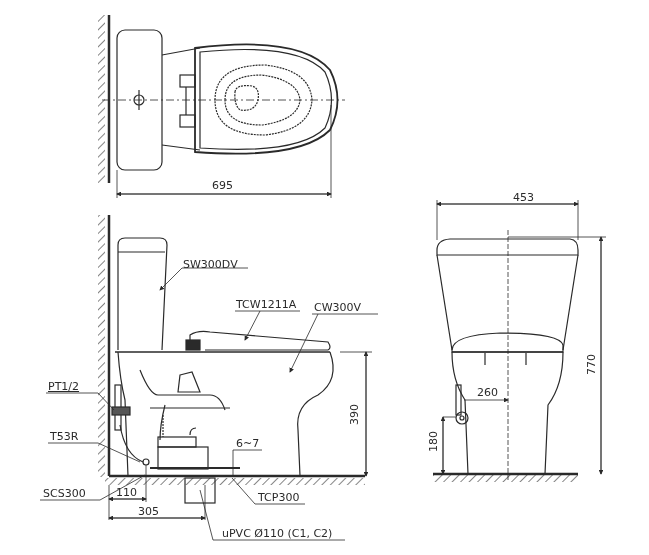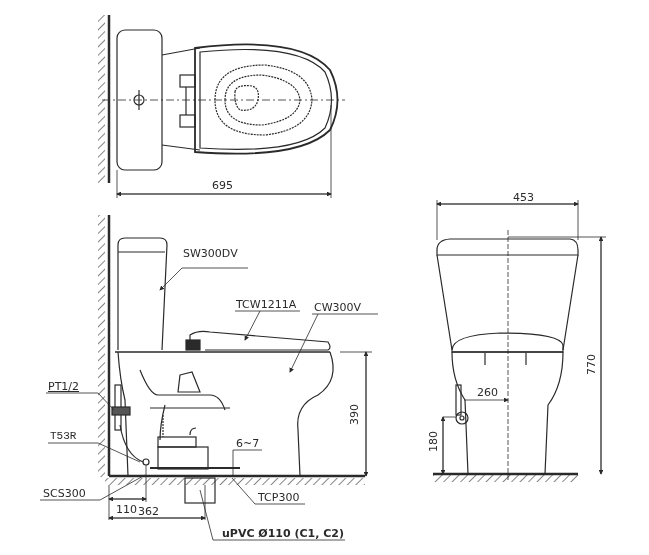--- a/index.html
+++ b/index.html
@@ -157,29 +157,29 @@
     <line x1="464" y1="400" x2="508" y2="400" stroke-width="0.8" marker-end="url(#arr)"></line>
 
     <line x1="443" y1="417" x2="456" y2="417" stroke-width="0.8"></line>
     <line x1="443" y1="417" x2="443" y2="474" stroke-width="0.8" marker-end="url(#arr)"></line>
     <line x1="443" y1="474" x2="443" y2="417" stroke-width="0.8" marker-end="url(#arr)"></line>
   </g>
 </svg>
 
 <span class="lbl" style="left:212px;top:180px;">695</span>
 
-<span class="lbl" style="left:183px;top:248px;">SW300DV</span>
+<span class="lbl" style="left:183px;top:259px;">SW300DV</span>
 <span class="lbl" style="left:236px;top:299px;text-align:center;">TCW1211A</span>
 <span class="lbl" style="left:314px;top:302px;">CW300V</span>
 <span class="lbl" style="left:48px;top:381px;text-decoration:underline;">PT1/2</span>
-<span class="lbl" style="left:50px;top:431px;font-family:Liberation Mono, monospace;">T53R</span>
+<span class="lbl" style="left:50px;top:431px;">T53R</span>
 <span class="lbl" style="left:43px;top:488px;">SCS300</span>
 <span class="lbl" style="left:258px;top:492px;text-align:right;">TCP300</span>
-<span class="lbl" style="left:222px;top:528px;font-weight:bold;">uPVC Ø110 (C1, C2)</span>
+<span class="lbl" style="left:222px;top:528px;">uPVC Ø110 (C1, C2)</span>
 <span class="vlbl" style="left:349px;top:425px;">390</span>
 <span class="lbl" style="left:236px;top:438px;">6~7</span>
-<span class="lbl" style="left:116px;top:504px;text-align:right;">110</span>
-<span class="lbl" style="left:138px;top:506px;">362</span>
+<span class="lbl" style="left:116px;top:487px;text-align:right;">110</span>
+<span class="lbl" style="left:138px;top:506px;">305</span>
 
 <span class="lbl" style="left:513px;top:192px;">453</span>
 <span class="vlbl" style="left:586px;top:375px;">770</span>
 <span class="lbl" style="left:477px;top:387px;">260</span>
 <span class="vlbl" style="left:428px;top:452px;">180</span>
 
 </body></html>

